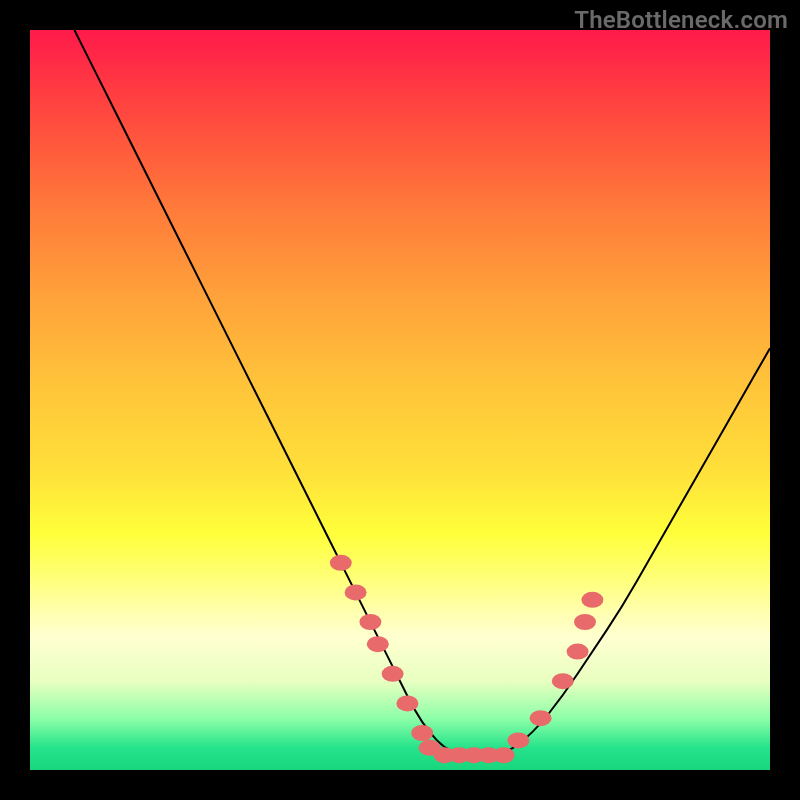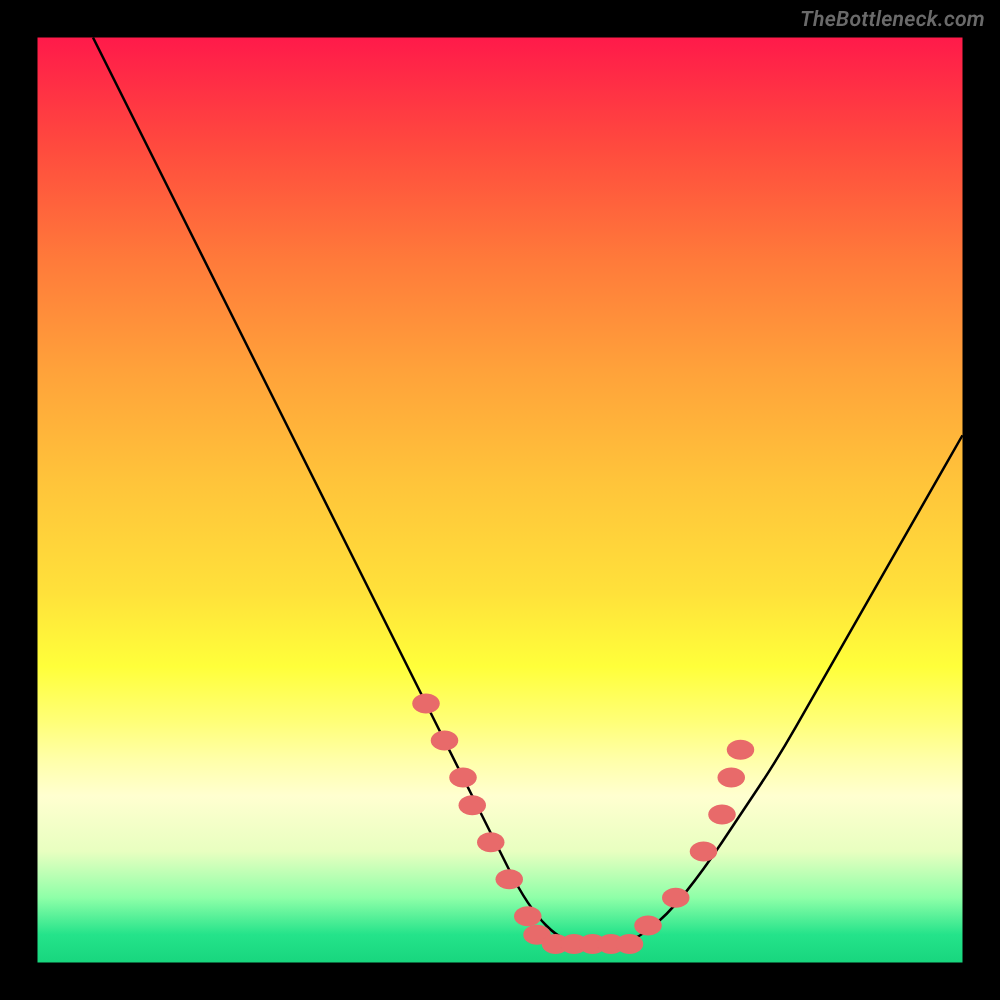--- a/index.html
+++ b/index.html
@@ -32,25 +32,24 @@
       #e8ffc0 88%,
       #8effa8 93%,
       #24e38a 97%,
       #18d67e 100%
     );
   }
   .attribution {
     position: absolute;
     top: 6px;
     right: 12px;
-    font-size: 17px;
+    font-size: 24px;
     font-weight: 600;
     color: #6a6a6a;
     letter-spacing: 0.2px;
-    font-style: italic;
   }
   svg.plot {
     position: absolute;
     left: 30px;
     top: 30px;
     width: 740px;
     height: 740px;
     overflow: visible;
   }
   .curve {

